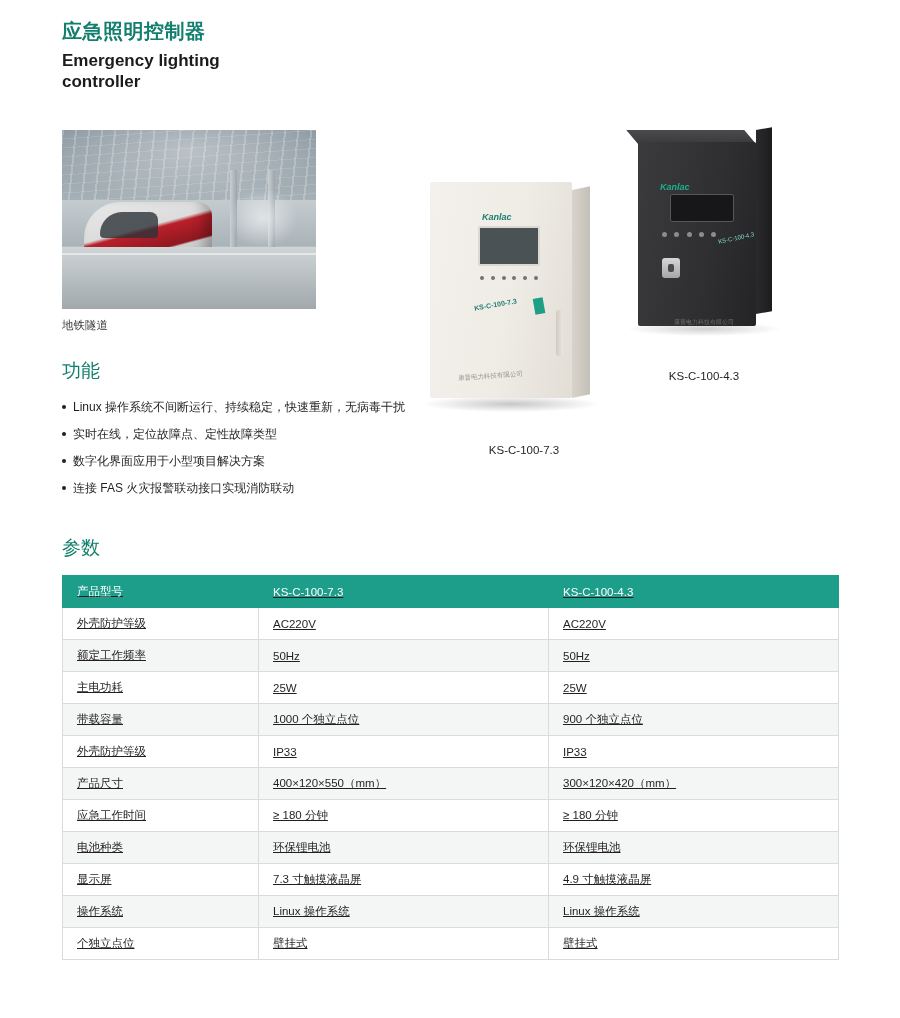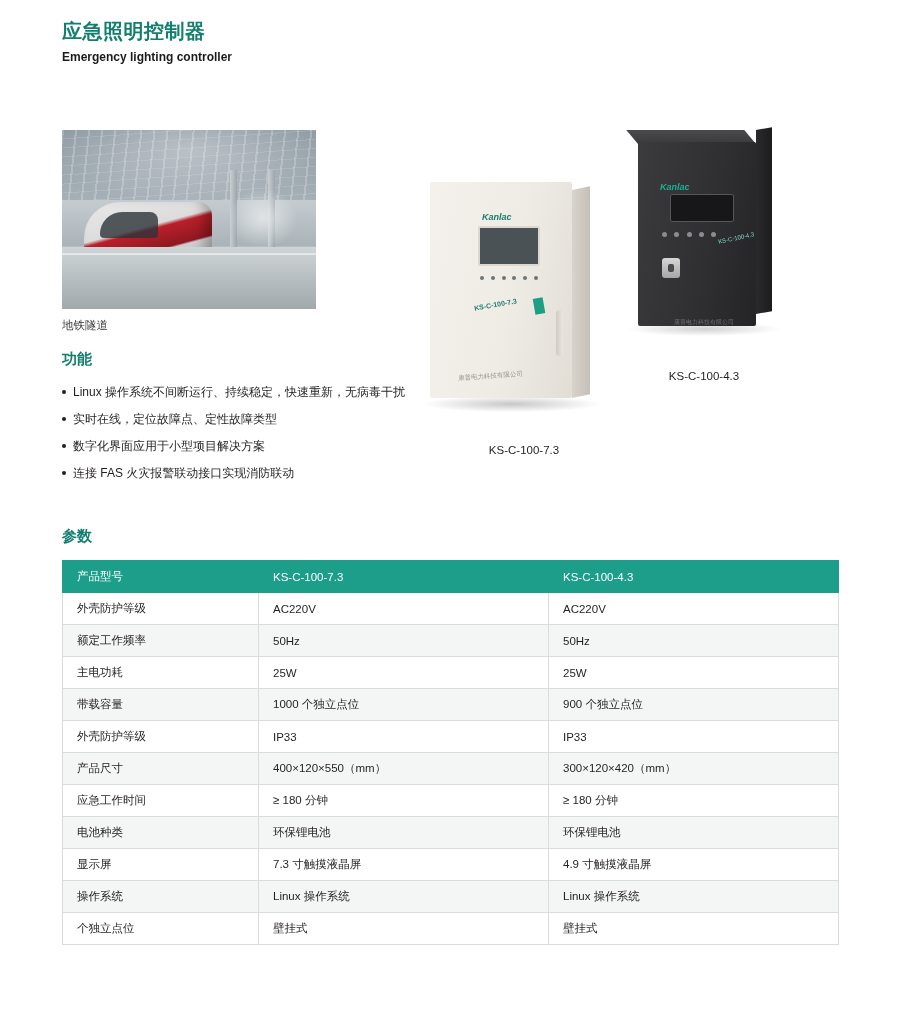--- a/index.html
+++ b/index.html
@@ -30,21 +30,21 @@
   }
   .title-cn {
     font-size: 20px;
     font-weight: bold;
     color: #127f6e;
     letter-spacing: 0.5px;
     line-height: 1.3;
   }
   .title-en {
     margin-top: 6px;
-    font-size: 12px;
+    font-size: 17px;
     font-weight: bold;
     color: #1b1b1b;
     line-height: 1.25;
     max-width: 190px;
   }
 
   
   .photo-wrap {
     position: absolute;
     left: 62px;
@@ -128,24 +128,24 @@
   }
 
   
   .features {
     position: absolute;
     left: 62px;
     top: 350px;
     width: 400px;
   }
   .section-title {
-    font-size: 15px;
+    font-size: 19px;
     color: #127f6e;
-    font-weight: bold;
-    margin: 0 0 14px 0;
+    font-weight: normal;
+    margin: 8px 0 14px 0;
   }
   .feature-list {
     list-style: none;
     margin: 0;
     padding: 0;
   }
   .feature-list li {
     position: relative;
     padding-left: 11px;
     font-size: 12px;
@@ -381,20 +381,21 @@
     position: absolute;
     left: 62px;
     top: 527px;
     width: 776px;
   }
   table.spec {
     border-collapse: collapse;
     width: 776px;
     table-layout: fixed;
     font-size: 11.5px;
+    text-decoration: underline;
   }
   table.spec th, table.spec td {
     border: 1px solid #d9dcdd;
     padding: 0 14px;
     height: 31px;
     text-align: left;
     font-weight: normal;
     color: #231f20;
     vertical-align: middle;
   }

